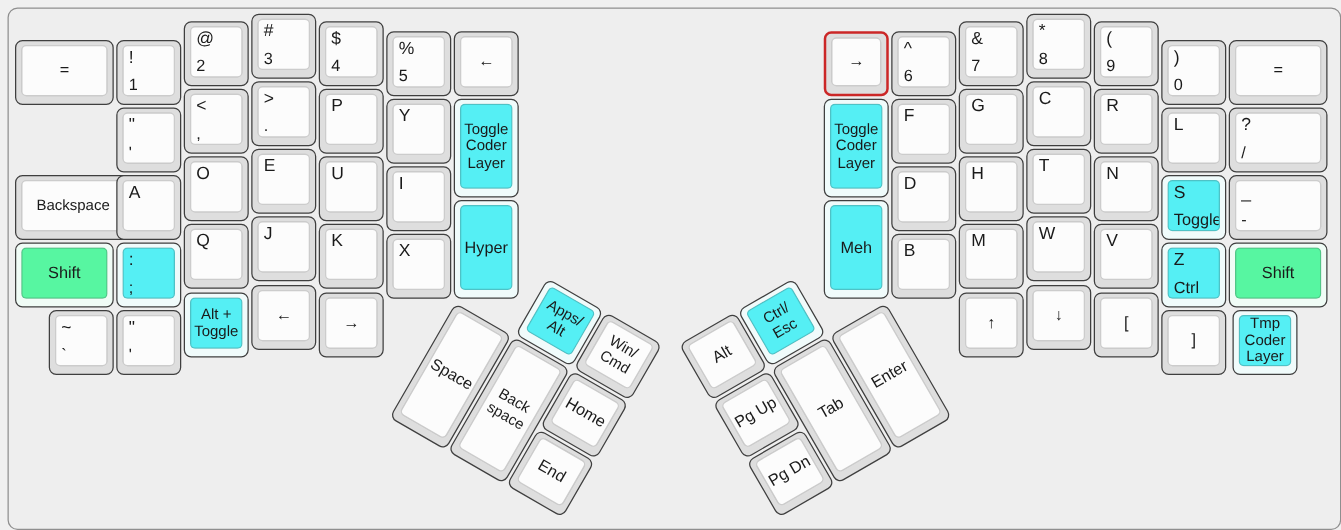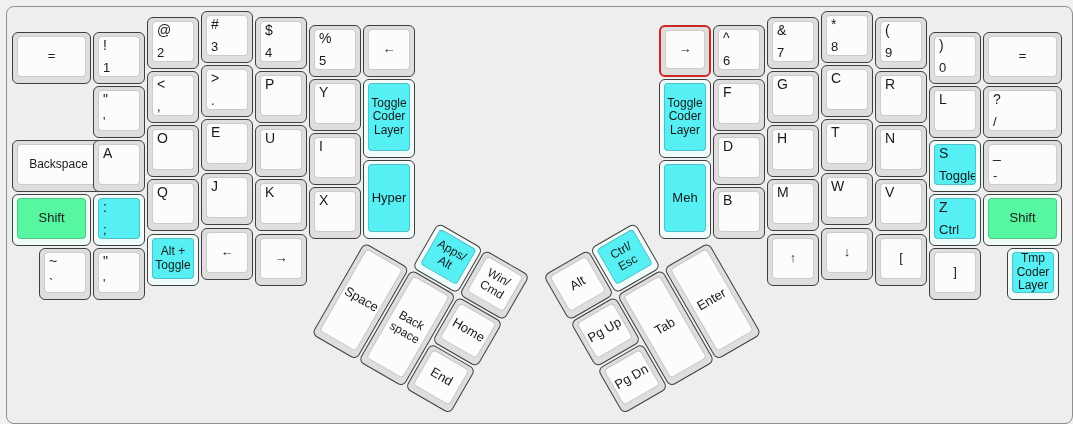--- a/index.html
+++ b/index.html
@@ -398,21 +398,21 @@
     <div class="key" style="left: 875px; top: 234px; width: 52px; height: 52px;">
       <div class="face">
         <span class="cx">[</span>
       </div>
     </div>
     <div class="key" style="left: 929px; top: 248px; width: 52px; height: 52px;">
       <div class="face">
         <span class="cx">]</span>
       </div>
     </div>
-    <div class="key cyan" style="left: 986px; top: 248px; width: 52px; height: 52px; margin-left: 21px;">
+    <div class="key cyan" style="left: 986px; top: 248px; width: 52px; height: 52px;">
       <div class="face">
         <span class="cx small">Tmp
 Coder
 Layer</span>
       </div>
     </div>
     <div class="thumb" style="left: 364px; top: 241px; transform: rotate(30deg);">
       <div class="key cyan" style="left: 55px; top: -53px; width: 52px; height: 52px;">
         <div class="face">
           <span class="cx small">Apps/

